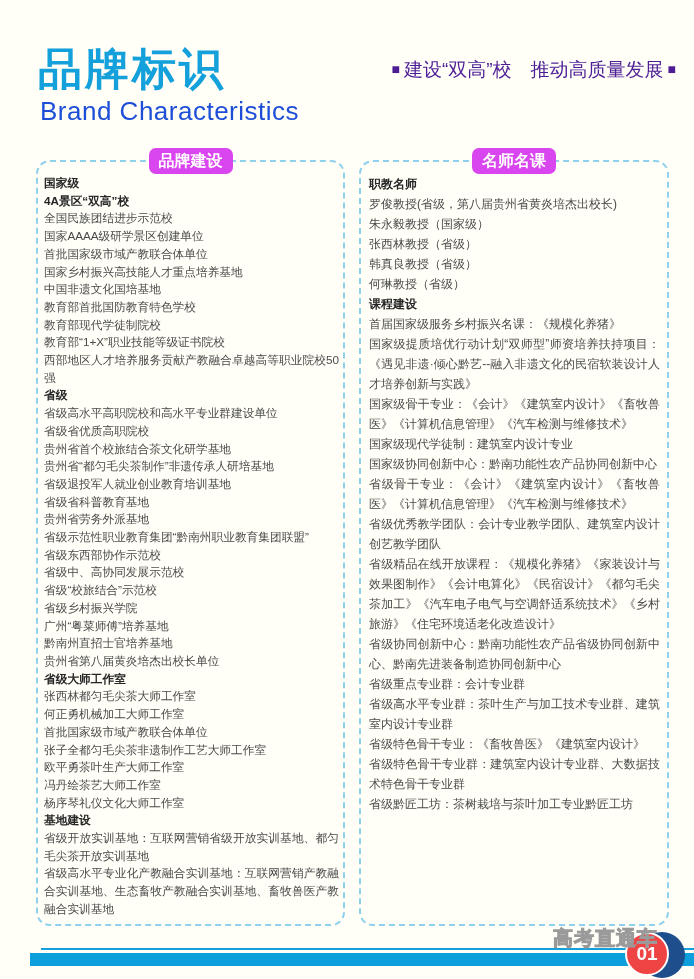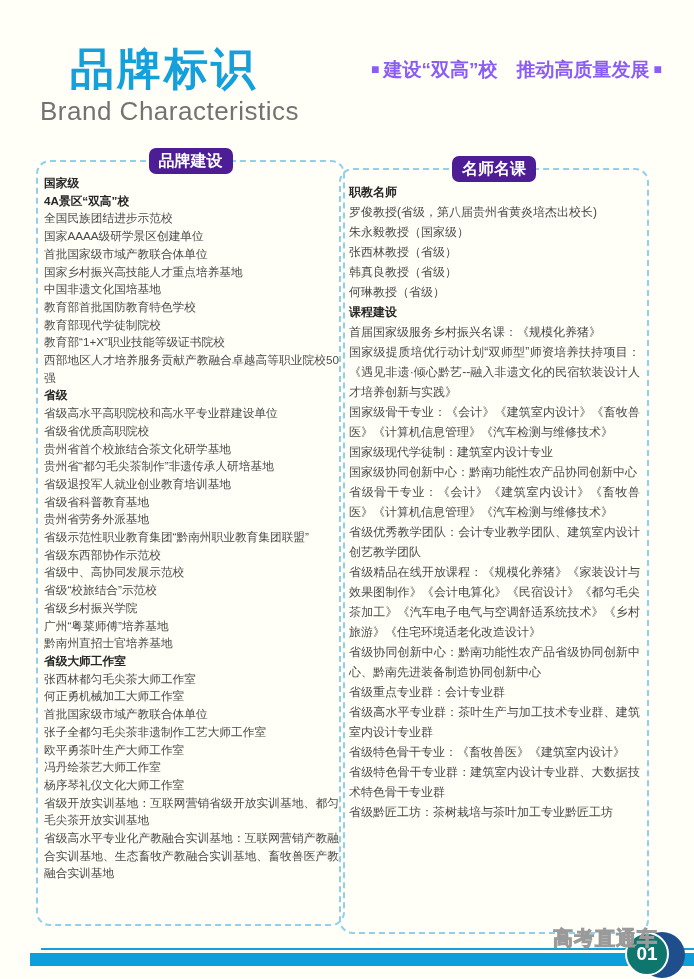--- a/index.html
+++ b/index.html
@@ -12,44 +12,43 @@
     width:694px; height:979px;
     background:#fffef7;
     overflow:hidden;
   }
 
   
   .title-cn {
     position:absolute; left:38px; top:40px;
     font-size:44px; font-weight:bold; letter-spacing:3px;
     color:#14a0db;
-    margin-left:32px;
   }
   .title-en {
     position:absolute; left:40px; top:96px;
-    font-size:26px; color:#737373; letter-spacing:0.5px;
+    font-size:26px; color:#1d4ed8; letter-spacing:0.5px;
   }
   .tagline {
-    position:absolute; right:28px; top:57px;
-    font-size:19px; font-weight:bold; color:#8b5cf6;
+    position:absolute; right:14px; top:57px;
+    font-size:19px; font-weight:normal; color:#4c1d95;
     white-space:nowrap;
   }
   .tagline .sq { font-size:14px; position:relative; top:-2px; padding:0 4px; }
 
   
   .panel {
     position:absolute; top:160px; height:766px;
     border:2px dashed #8fd0ed; border-radius:14px;
     box-sizing:border-box;
   }
   .panel.left  { left:36px;  width:309px; }
-  .panel.right { left:339px; width:310px;margin-top:8px; }
+  .panel.right { left:359px; width:310px; }
   .pill {
     position:absolute; top:-14px; left:50%; transform:translateX(-50%);
-    background:#4c1d95; color:#ffffff;
+    background:#d946ef; color:#ffffff;
     font-size:16px; font-weight:bold;
     padding:3px 10px; border-radius:7px; white-space:nowrap;
     line-height:20px;
   }
   .content { overflow:hidden; }
   .panel.left  .content { padding:12px 4px 0 6px; }
   .panel.right .content { padding:12px 7px 0 8px; }
   .line {
     color:#4a4a4a; text-align:justify;
   }
@@ -67,21 +66,21 @@
     background:#0c9fdb; z-index:1;
   }
   .circle-dark {
     position:absolute; right:9px; bottom:1px;
     width:46px; height:46px; border-radius:50%;
     background:#1f4e8c; z-index:2;
   }
   .circle-light {
     position:absolute; right:25px; bottom:3px;
     width:44px; height:44px; border-radius:50%;
-    background:#0f766e; border:2px solid #ffffff;
+    background:#ef4444; border:2px solid #ffffff;
     box-sizing:border-box;
     display:flex; align-items:center; justify-content:center;
     color:#ffffff; font-size:19px; font-weight:bold;
     z-index:3;
   }
   .brand {
     position:absolute; right:36px; bottom:27px;
     font-size:20px; font-weight:bold; letter-spacing:1px;
     color:#efeeea; -webkit-text-stroke:1px #9a9a9a;
     z-index:4; white-space:nowrap;
@@ -118,28 +117,30 @@
         <div class="line">省级退投军人就业创业教育培训基地</div>
         <div class="line">省级省科普教育基地</div>
         <div class="line">贵州省劳务外派基地</div>
         <div class="line">省级示范性职业教育集团“黔南州职业教育集团联盟”</div>
         <div class="line">省级东西部协作示范校</div>
         <div class="line">省级中、高协同发展示范校</div>
         <div class="line">省级“校旅结合”示范校</div>
         <div class="line">省级乡村振兴学院</div>
         <div class="line">广州“粤菜师傅”培养基地</div>
         <div class="line">黔南州直招士官培养基地</div>
+        <div class="line">贵州省第八届黄炎培杰出校长单位</div>
         <div class="line bold">省级大师工作室</div>
         <div class="line">张西林都匀毛尖茶大师工作室</div>
         <div class="line">何正勇机械加工大师工作室</div>
         <div class="line">首批国家级市域产教联合体单位</div>
         <div class="line">张子全都匀毛尖茶非遗制作工艺大师工作室</div>
         <div class="line">欧平勇茶叶生产大师工作室</div>
         <div class="line">冯丹绘茶艺大师工作室</div>
         <div class="line">杨序琴礼仪文化大师工作室</div>
+        <div class="line bold">基地建设</div>
         <div class="line">省级开放实训基地：互联网营销省级开放实训基地、都匀毛尖茶开放实训基地</div>
         <div class="line">省级高水平专业化产教融合实训基地：互联网营销产教融合实训基地、生态畜牧产教融合实训基地、畜牧兽医产教融合实训基地</div>
       </div>
   </div>
 
   <div class="panel right">
     <div class="pill">名师名课</div>
     <div class="content">
         <div class="line bold">职教名师</div>
         <div class="line">罗俊教授(省级，第八届贵州省黄炎培杰出校长)</div>

